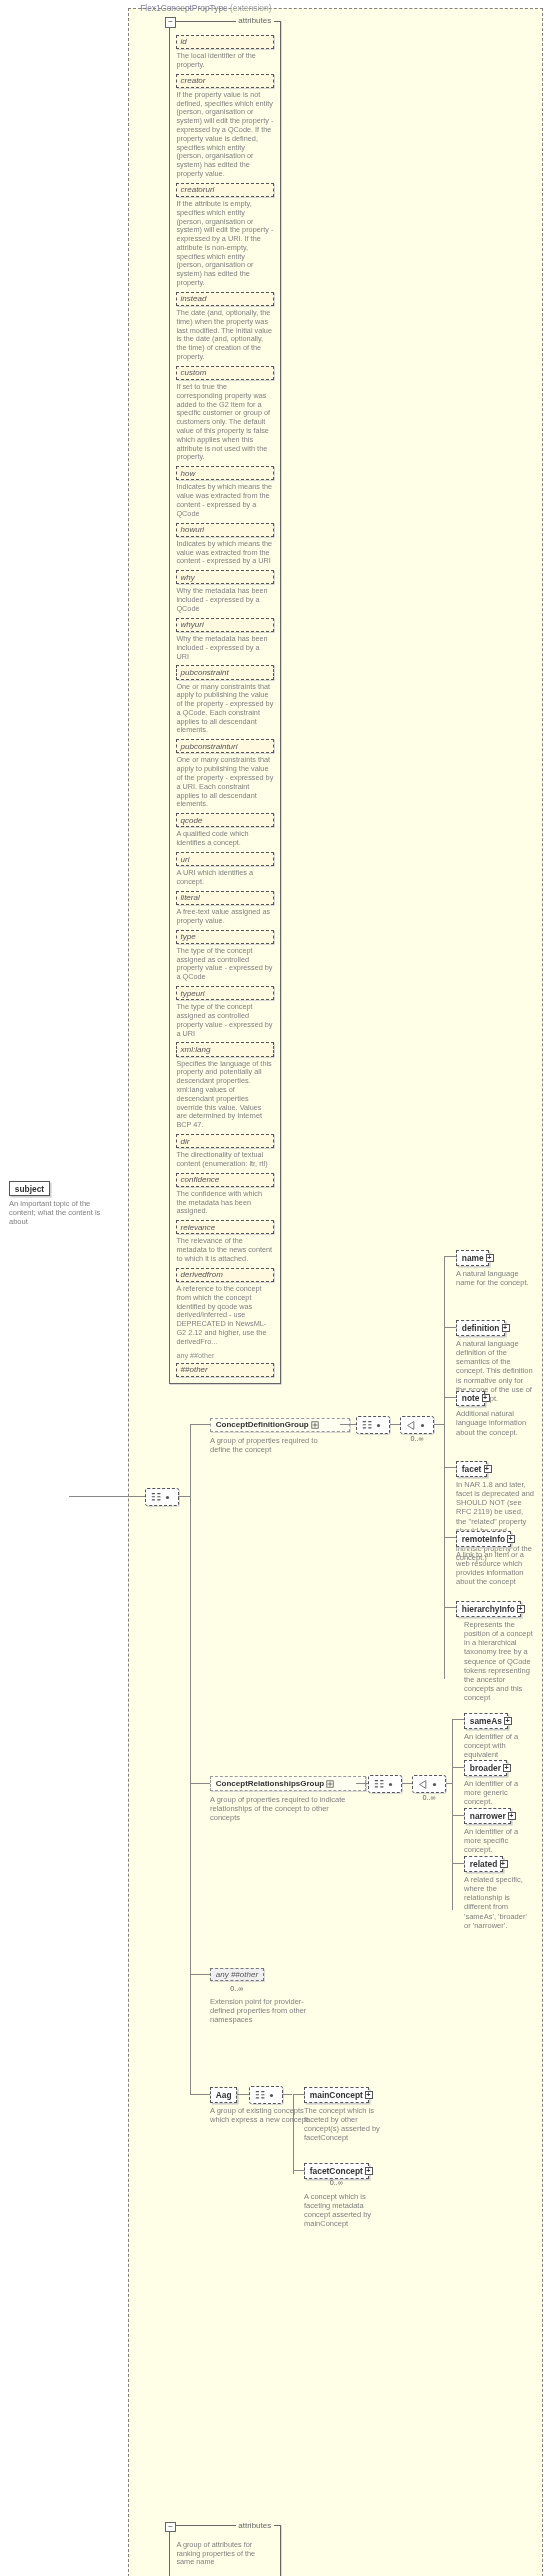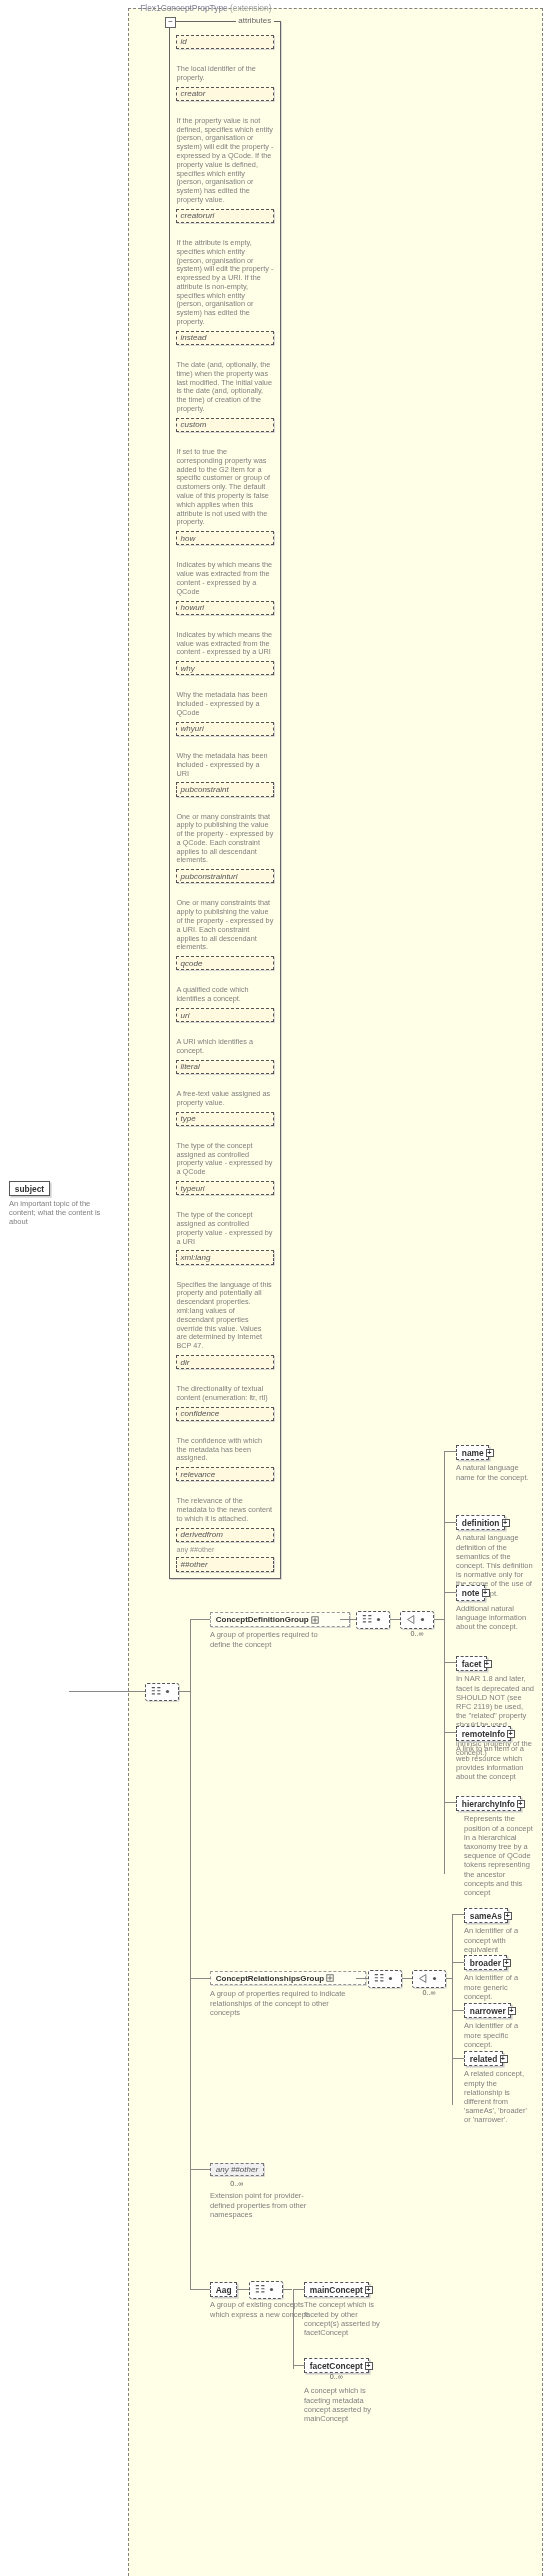--- a/index.html
+++ b/index.html
@@ -122,21 +122,21 @@
     font-size: 8px;
     font-style: italic;
     color: #555;
     margin-top: 3.2px;
     box-shadow: 0.8px 0.8px 0 #cfcfcf;
   }
   .attr-doc {
     color: #808080;
     font-size: 7.3px;
     line-height: 8.8px;
-    margin-top: 16px;
+    margin-top: 3px;
     margin-bottom: 4px;
   }
   .grp-label {
     font-size: 7.2px;
     color: #909090;
     margin-top: 3.2px;
     font-style: normal;
   }
   .compositor {
     width: 32px;
@@ -255,20 +255,21 @@
           <div class="attr-doc">The type of the concept assigned as controlled property value - expressed by a URI</div>
           <div class="attr-box">xml:lang</div>
           <div class="attr-doc">Specifies the language of this property and potentially all descendant properties. xml:lang values of descendant properties override this value. Values are determined by Internet BCP 47.</div>
           <div class="attr-box">dir</div>
           <div class="attr-doc">The directionality of textual content (enumeration: ltr, rtl)</div>
           <div class="attr-box">confidence</div>
           <div class="attr-doc">The confidence with which the metadata has been assigned.</div>
           <div class="attr-box">relevance</div>
           <div class="attr-doc">The relevance of the metadata to the news content to which it is attached.</div>
           <div class="attr-box">derivedfrom</div>
+          <div class="attr-doc">A reference to the concept from which the concept identified by qcode was derived/inferred - use DEPRECATED in NewsML-G2 2.12 and higher, use the derivedFro...</div>
         </div>
      <div class="grp-label"><span>any</span> <span>##other</span></div>
      <div class="attr-box" style="border-style:dashed;">##other</div>
    </div>
 
    <div class="content-area" id="content-area" style="height:1117px; margin-top:16px;">
 
      <div class="connector hline" style="left:-68px; top:96px; width:76px;"></div>
      <div class="compositor optional" id="seq-root" style="left:8px; top:88px;">
        <svg viewBox="0 0 30 14">
@@ -382,21 +383,21 @@
         <div class="leaf-wrap" style="left: 327px; top: 313px;"><span class="element-node optional expandable">sameAs<span class="plus">+</span></span></div>
         <div class="doc doc-narrow" style="position: absolute; left: 327px; top: 329px;">An identifier of a concept with equivalent semantics</div>
         <div class="connector hline" style="left: 315px; top: 319px; width: 12px;"></div>
         <div class="leaf-wrap" style="left: 327px; top: 360px;"><span class="element-node optional expandable">broader<span class="plus">+</span></span></div>
         <div class="doc doc-narrow" style="position: absolute; left: 327px; top: 376px;">An identifier of a more generic concept.</div>
         <div class="connector hline" style="left: 315px; top: 367px; width: 12px;"></div>
         <div class="leaf-wrap" style="left: 327px; top: 408px;"><span class="element-node optional expandable">narrower<span class="plus">+</span></span></div>
         <div class="doc doc-narrow" style="position: absolute; left: 327px; top: 424px;">An identifier of a more specific concept.</div>
         <div class="connector hline" style="left: 315px; top: 415px; width: 12px;"></div>
         <div class="leaf-wrap" style="left: 327px; top: 456px;"><span class="element-node optional expandable">related<span class="plus">+</span></span></div>
-        <div class="doc doc-narrow" style="position: absolute; left: 327px; top: 472px;">A related concept, empty the relationship is different from 'sameAs', 'broader' or 'narrower'.</div>
+        <div class="doc doc-narrow" style="position: absolute; left: 327px; top: 472px;">A related specific, where the relationship is different from 'sameAs', 'broader' or 'narrower'.</div>
         <div class="connector hline" style="left: 315px; top: 463px; width: 12px;"></div>
         <div class="leaf-wrap" style="left: 167px; top: 687px;"><span class="element-node optional expandable">mainConcept<span class="plus">+</span></span></div>
         <div class="doc doc-narrow" style="position: absolute; left: 167px; top: 703px;">The concept which is faceted by other concept(s) asserted by facetConcept</div>
         <div class="connector hline" style="left: 156px; top: 694px; width: 12px;"></div>
         <div class="leaf-wrap" style="left: 167px; top: 763px;"><span class="element-node optional expandable">facetConcept<span class="plus">+</span></span><div class="cardinality-under" style="top: 14.4px;">0..∞</div></div>
         <div class="doc doc-narrow" style="position: absolute; left: 167px; top: 789px;">A concept which is faceting metadata concept asserted by mainConcept</div>
         <div class="connector hline" style="left: 156px; top: 770px; width: 12px;"></div>
       </div>
 
    <div class="attr-panel" id="attrs-rank" style="margin-top:8px; background:#ffffe8;">

